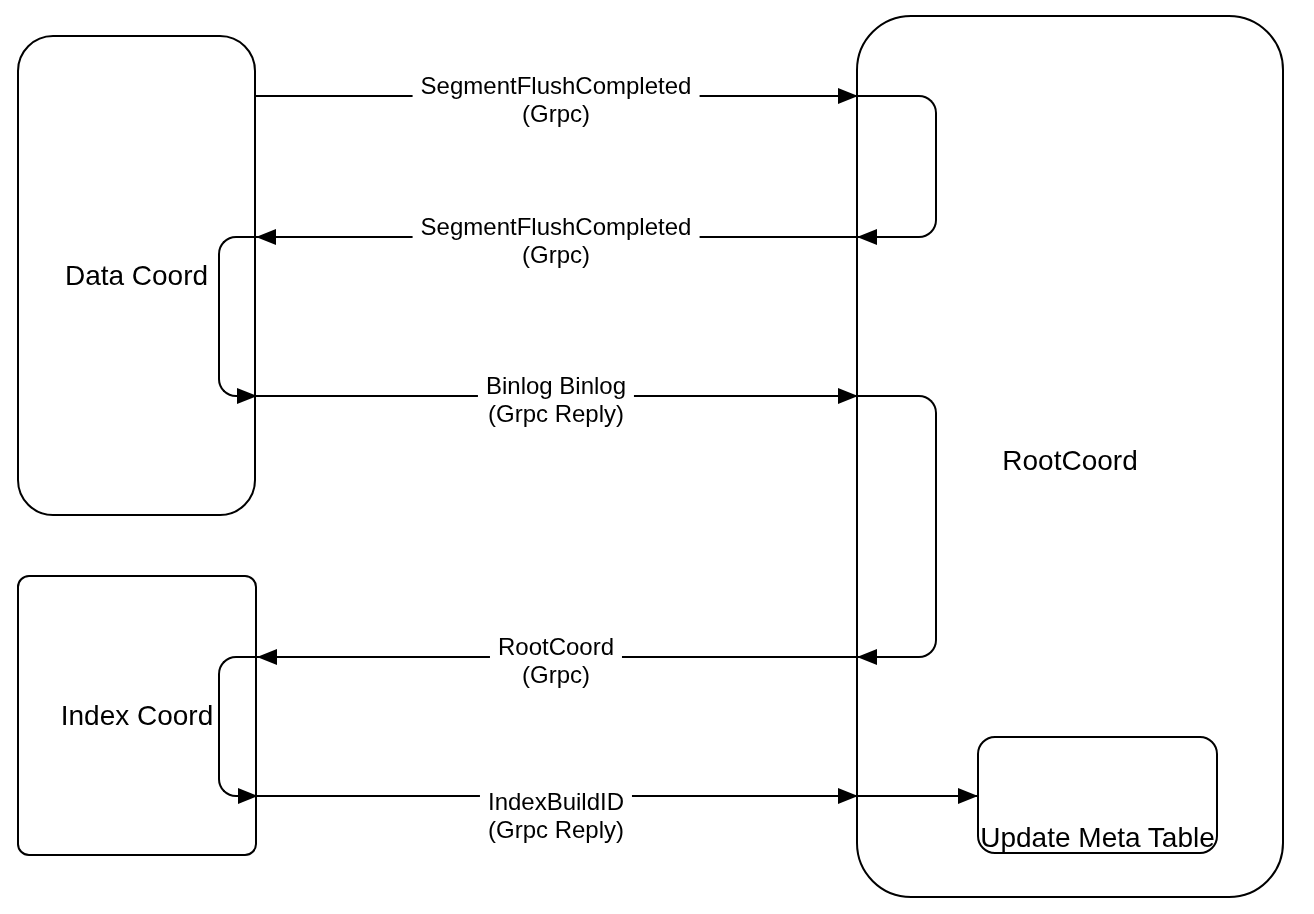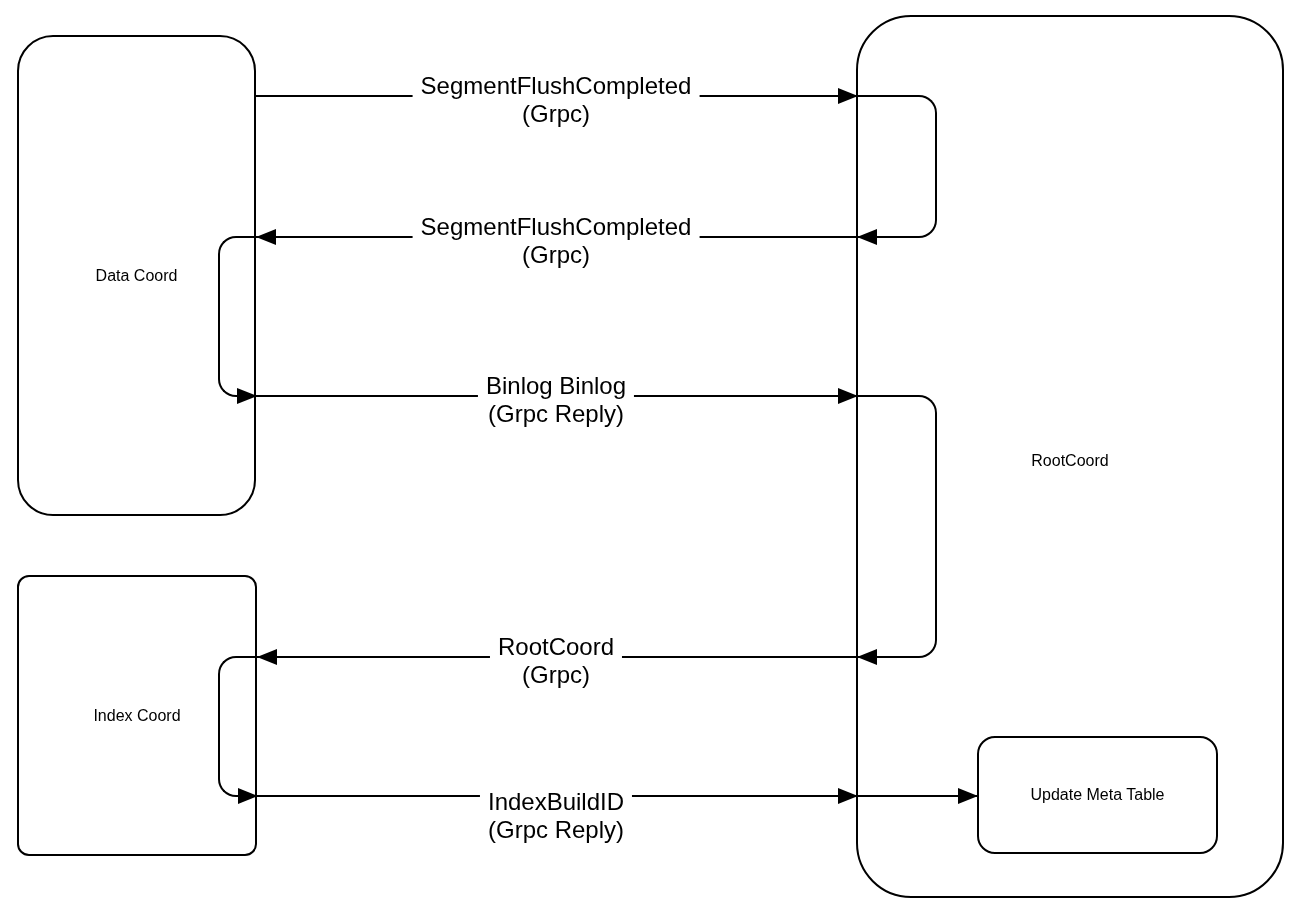--- a/index.html
+++ b/index.html
@@ -20,29 +20,29 @@
   .node {
     position: absolute;
     box-sizing: border-box;
     border: 2px solid #000000;
     background: #ffffff;
     display: flex;
     align-items: center;
     justify-content: center;
   }
   .node-label {
-    font-size: 16px;
+    font-size: 28px;
     line-height: 28px;
     text-align: center;
     white-space: nowrap;
   }
   #node-data-coord   { left: 17px;  top: 35px;  width: 239px; height: 481px; border-radius: 36px; }
   #node-index-coord  { left: 17px;  top: 575px; width: 240px; height: 281px; border-radius: 12px; }
   #node-root-coord   { left: 856px; top: 15px;  width: 428px; height: 883px; border-radius: 55px; background: transparent; padding-left: 34px; }
-  #node-update-meta  { left: 977px; top: 736px; width: 241px; height: 118px; border-radius: 18px; }
+  #node-update-meta  { left: 977px; top: 736px; width: 241px; height: 118px; border-radius: 18px; align-items: flex-end; }
   
   #node-root-coord .node-label { position: absolute; left: 0; right: 0; top: 430px; }
 
   
   .mline {
     position: absolute;
     height: 2px;
     background: #000000;
   }
   

